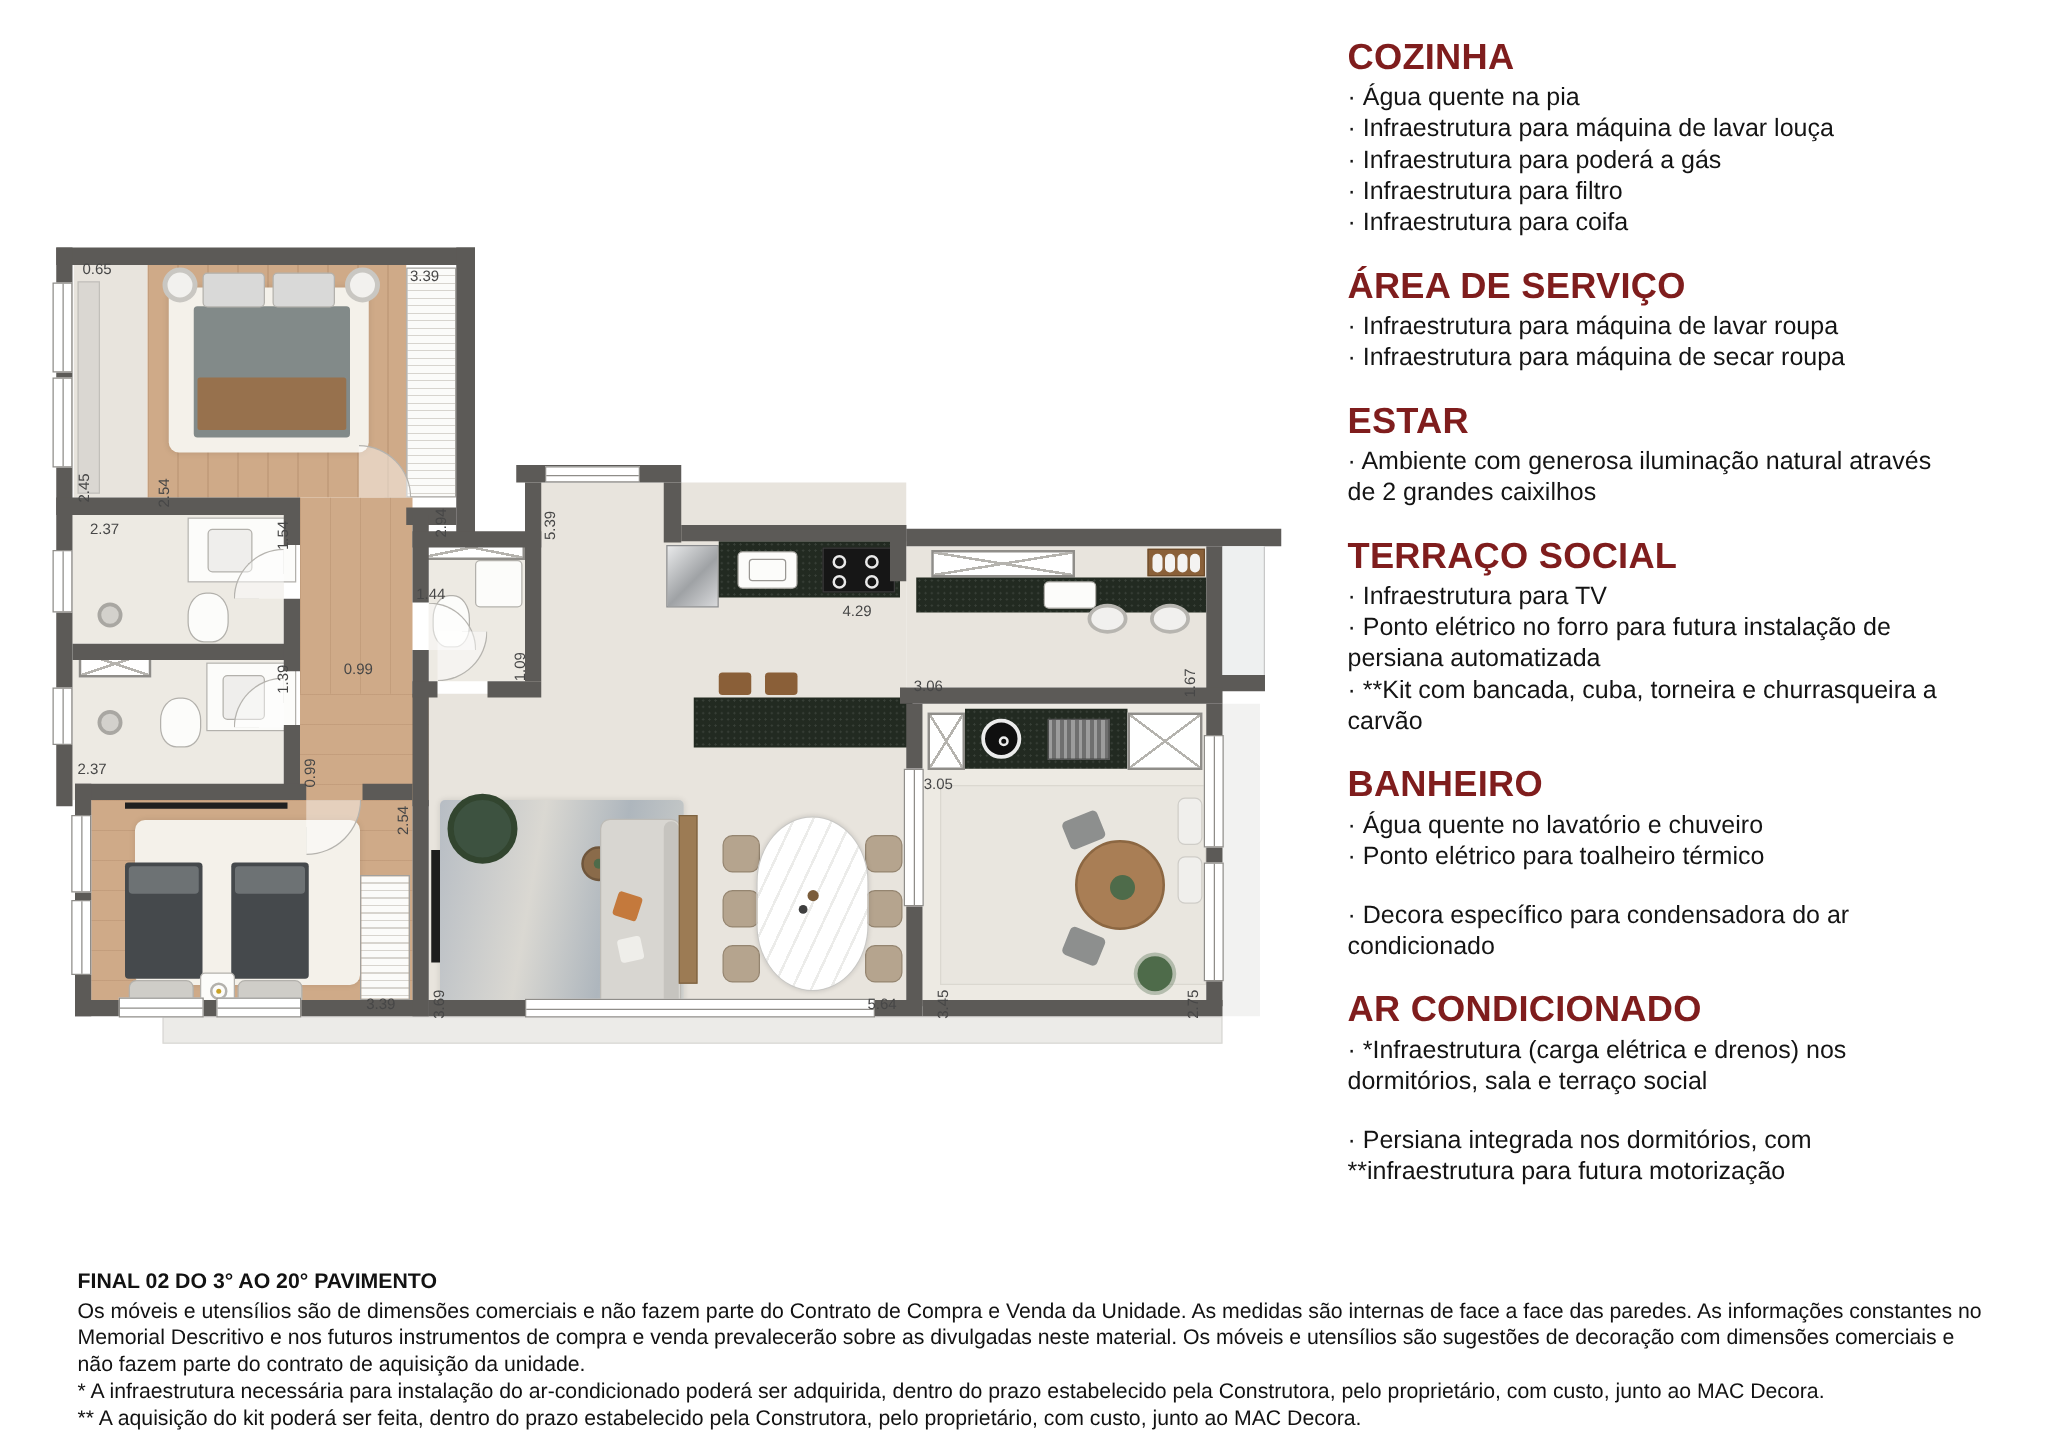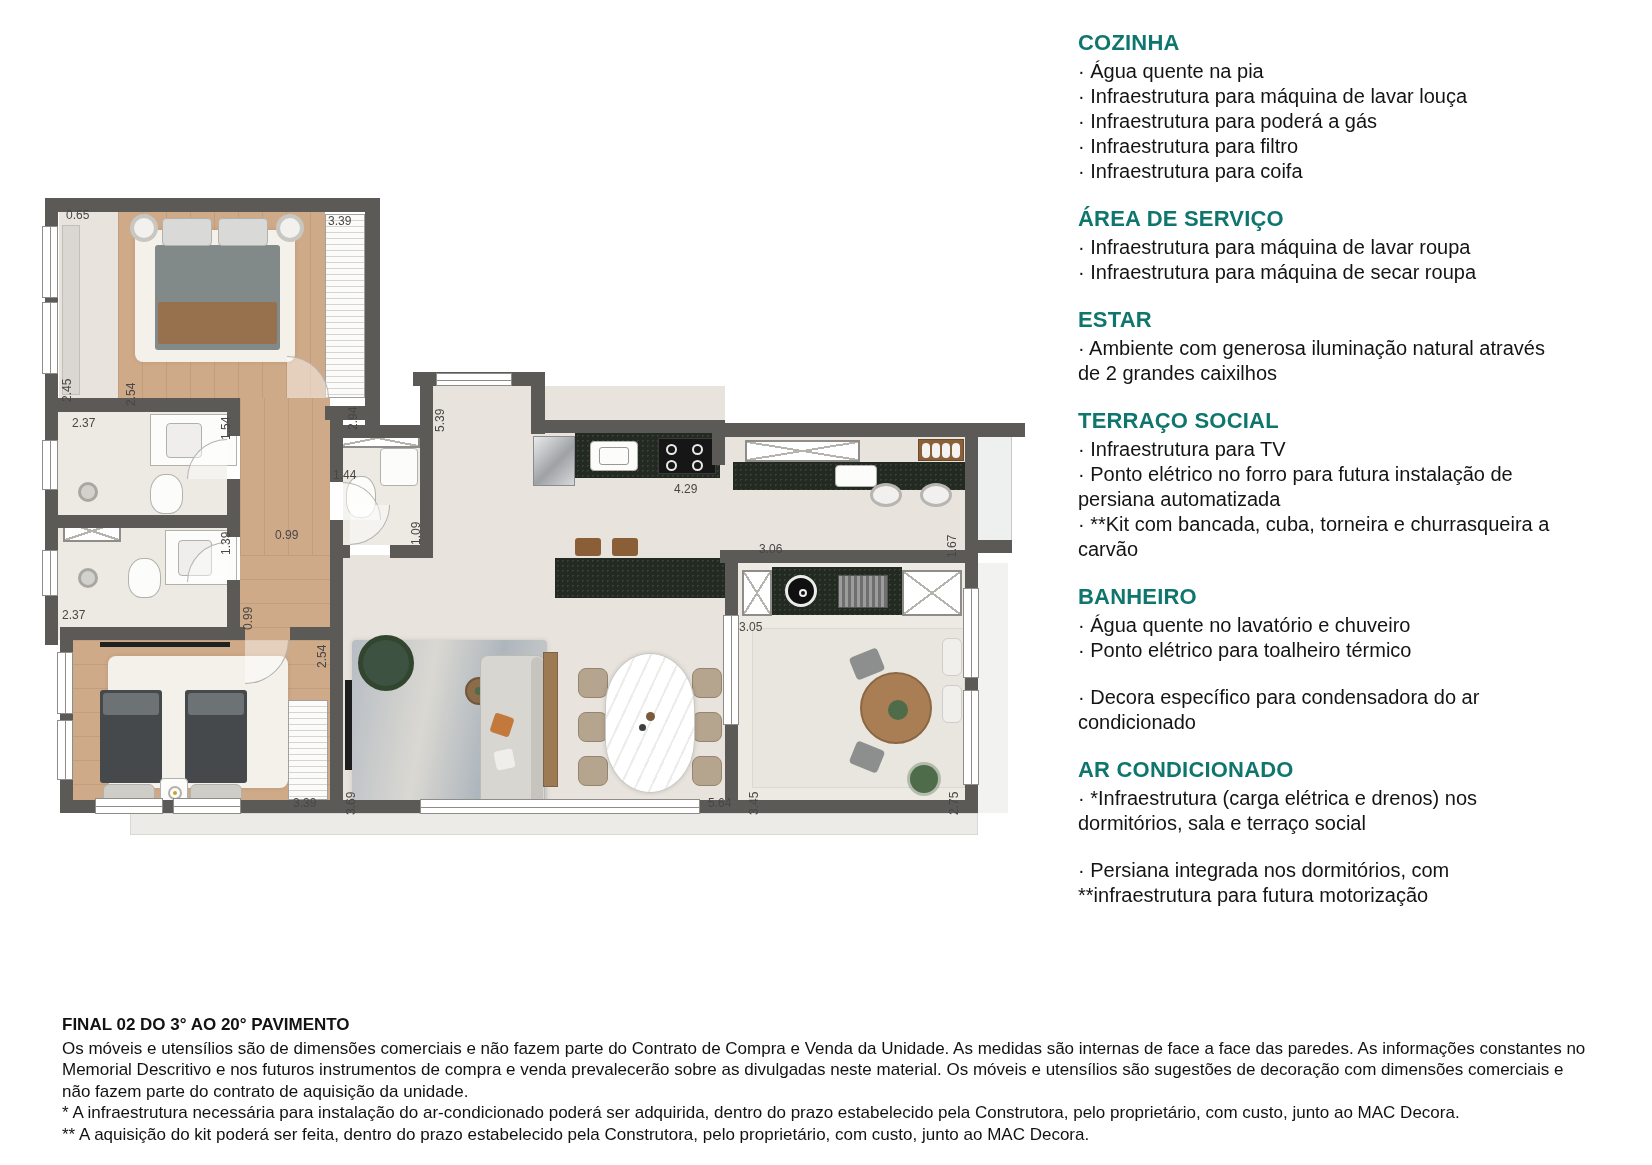--- a/index.html
+++ b/index.html
@@ -24,21 +24,21 @@
   .winv:before{content:"";position:absolute;left:50%;top:0;bottom:0;width:1px;background:#8f8d89;}
   .winh{background:#fff;border:1px solid #8f8d89;}
   .winh:before{content:"";position:absolute;top:50%;left:0;right:0;height:1px;background:#8f8d89;}
   .door{border:1.3px solid #b5b3ae;background:rgba(255,255,255,.45);}
   .dim{position:absolute;font-size:12px;color:#474747;white-space:nowrap;}
   .dim.v{transform:rotate(-90deg);transform-origin:0 0;}
   .circ{border-radius:50%;}
   
   .specs{position:absolute;left:1078px;top:30px;width:482px;color:#101010;}
   .spec-section{margin-bottom:22px;}
-  .spec-section h3{margin:0 0 3px 0;font-size:22px;font-weight:800;color:#0f766e;letter-spacing:.2px;}
+  .spec-section h3{margin:0 0 3px 0;font-size:29px;font-weight:800;color:#7f1d1d;letter-spacing:.2px;}
   .spec-section p{margin:0;font-size:20px;line-height:25px;color:#141414;}
   
   .legal{position:absolute;left:62px;top:1014px;width:1530px;color:#121212;}
   .legal .t{font-size:17px;font-weight:700;margin:0 0 2px 0;}
   .legal p{margin:0;font-size:17px;line-height:21.5px;}
 </style>
 </head>
 <body>
 
 <div class="page">
@@ -238,24 +238,24 @@
         <span class="dim" style="left: 293px; top: 278px;">1.44</span>
         <span class="dim v" style="left: 369px; top: 355px;">1.09</span>
         <span class="dim" style="left: 235px; top: 338px;">0.99</span>
         <span class="dim v" style="left: 179px; top: 365px;">1.39</span>
         <span class="dim v" style="left: 201px; top: 440px;">0.99</span>
         <span class="dim" style="left: 22px; top: 418px;">2.37</span>
         <span class="dim v" style="left: 275px; top: 478px;">2.54</span>
         <span class="dim" style="left: 253px; top: 606px;">3.39</span>
         <span class="dim v" style="left: 304px; top: 625px;">3.69</span>
         <span class="dim" style="left: 634px; top: 292px;">4.29</span>
-        <span class="dim" style="left: 691px; top: 352px; margin-left: 28px;">3.06</span>
+        <span class="dim" style="left: 691px; top: 352px;">3.06</span>
         <span class="dim v" style="left: 905px; top: 368px;">1.67</span>
         <span class="dim" style="left: 699px; top: 430px;">3.05</span>
-        <span class="dim" style="left: 668px; top: 606px;">5.64</span>
+        <span class="dim" style="left: 654px; top: 606px;">5.64</span>
         <span class="dim v" style="left: 707px; top: 625px;">3.45</span>
         <span class="dim v" style="left: 907px; top: 625px;">2.75</span>
       </div>
   </div>
 
   <aside class="specs" id="specs">
       <div class="spec-section">
         <h3>COZINHA</h3>
         <p>· Água quente na pia</p>
         <p>· Infraestrutura para máquina de lavar louça</p>

